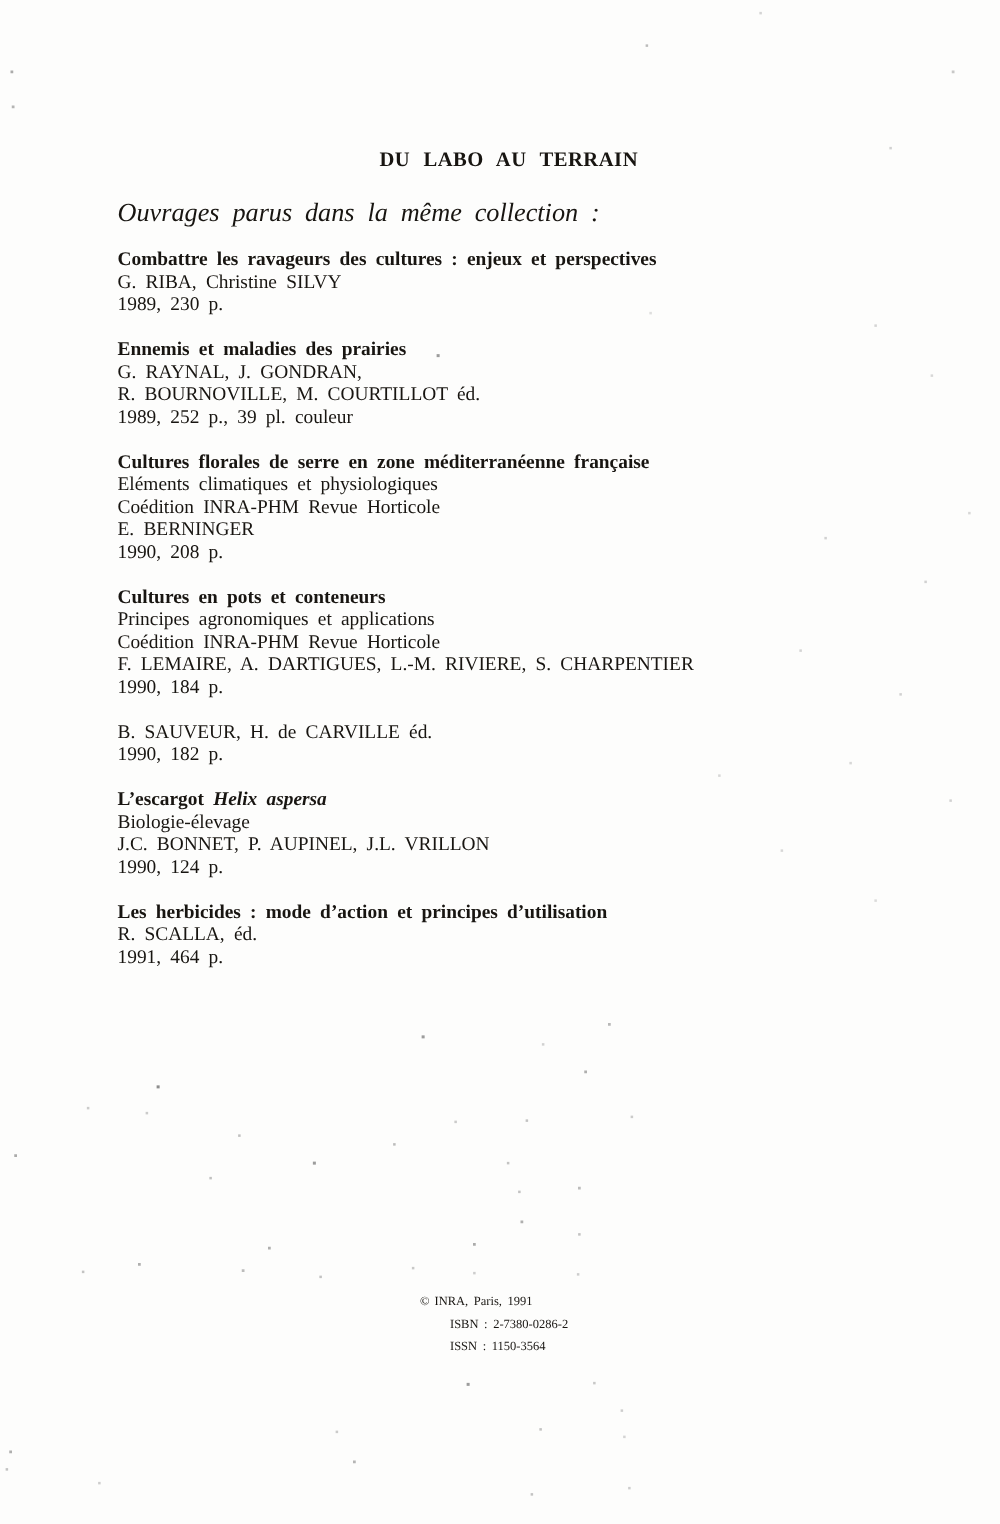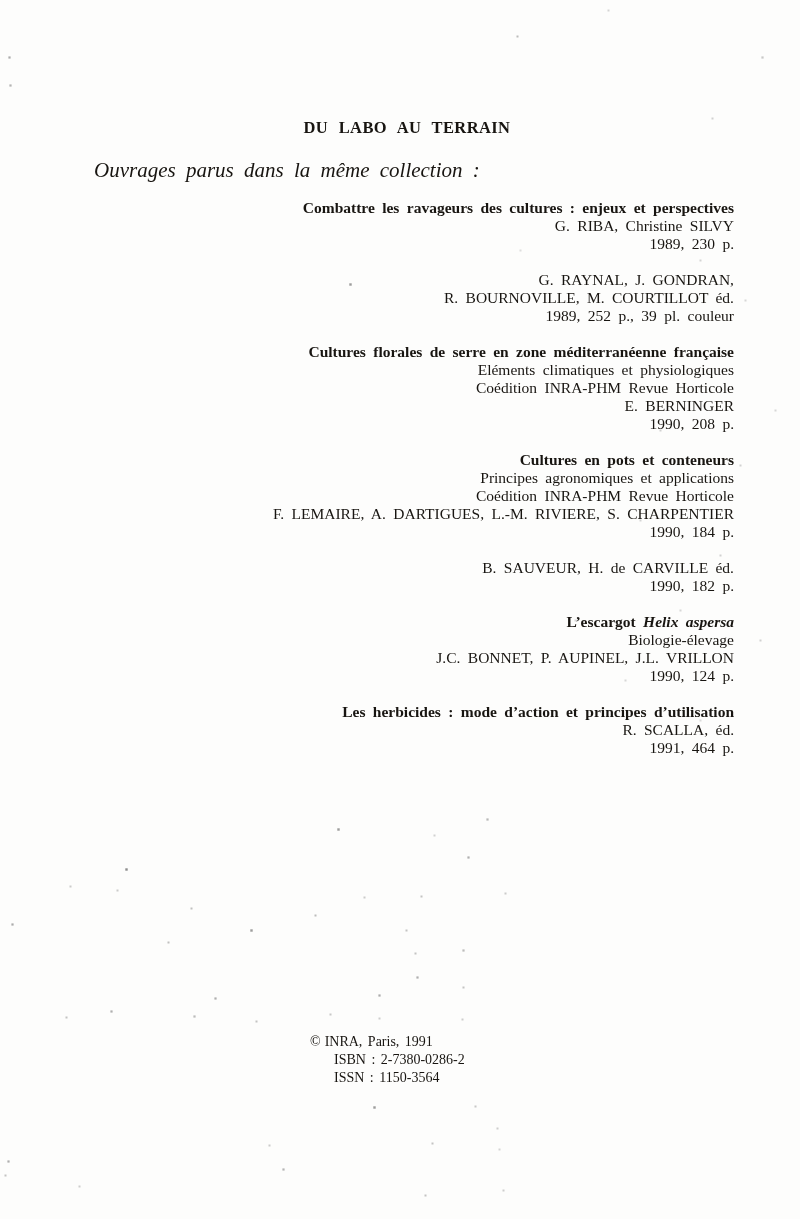--- a/index.html
+++ b/index.html
@@ -39,28 +39,28 @@
   }
   .entries {
     position: absolute;
     top: 199px;
     left: 94px;
     width: 640px;
     font-size: 15.5px;
     line-height: 18px;
     word-spacing: 3.5px;
   }
-  .entry { margin: 0 0 18px 0; text-align: right; }
+  .entry { margin: 0 0 18px 0; }
   .entry-title { font-weight: bold; }
   .latin { font-style: italic; }
   .colophon {
     position: absolute;
     top: 1033px;
-    left: 310px;
-    font-size: 14px;
+    left: 336px;
+    font-size: 10px;
     line-height: 18px;
     word-spacing: 2px;
   }
   .colophon .sub { margin-left: 24px; }
   .copyright-symbol { margin-right: 4px; }
   
   .specks {
     position: absolute;
     inset: 0;
     pointer-events: none;
@@ -145,20 +145,21 @@
 
 <p class="intro">Ouvrages parus dans la même collection :</p>
 
 <div class="entries">
     <div class="entry">
       <div class="entry-title"><span>Combattre les ravageurs des cultures : enjeux et perspectives</span></div>
       <div class="entry-line">G. RIBA, Christine SILVY</div>
       <div class="entry-line">1989, 230 p.</div>
     </div>
     <div class="entry">
+      <div class="entry-title"><span>Ennemis et maladies des prairies</span></div>
       <div class="entry-line">G. RAYNAL, J. GONDRAN,</div>
       <div class="entry-line">R. BOURNOVILLE, M. COURTILLOT éd.</div>
       <div class="entry-line">1989, 252 p., 39 pl. couleur</div>
     </div>
     <div class="entry">
       <div class="entry-title"><span>Cultures florales de serre en zone méditerranéenne française</span></div>
       <div class="entry-line">Eléments climatiques et physiologiques</div>
       <div class="entry-line">Coédition INRA-PHM Revue Horticole</div>
       <div class="entry-line">E. BERNINGER</div>
       <div class="entry-line">1990, 208 p.</div>

